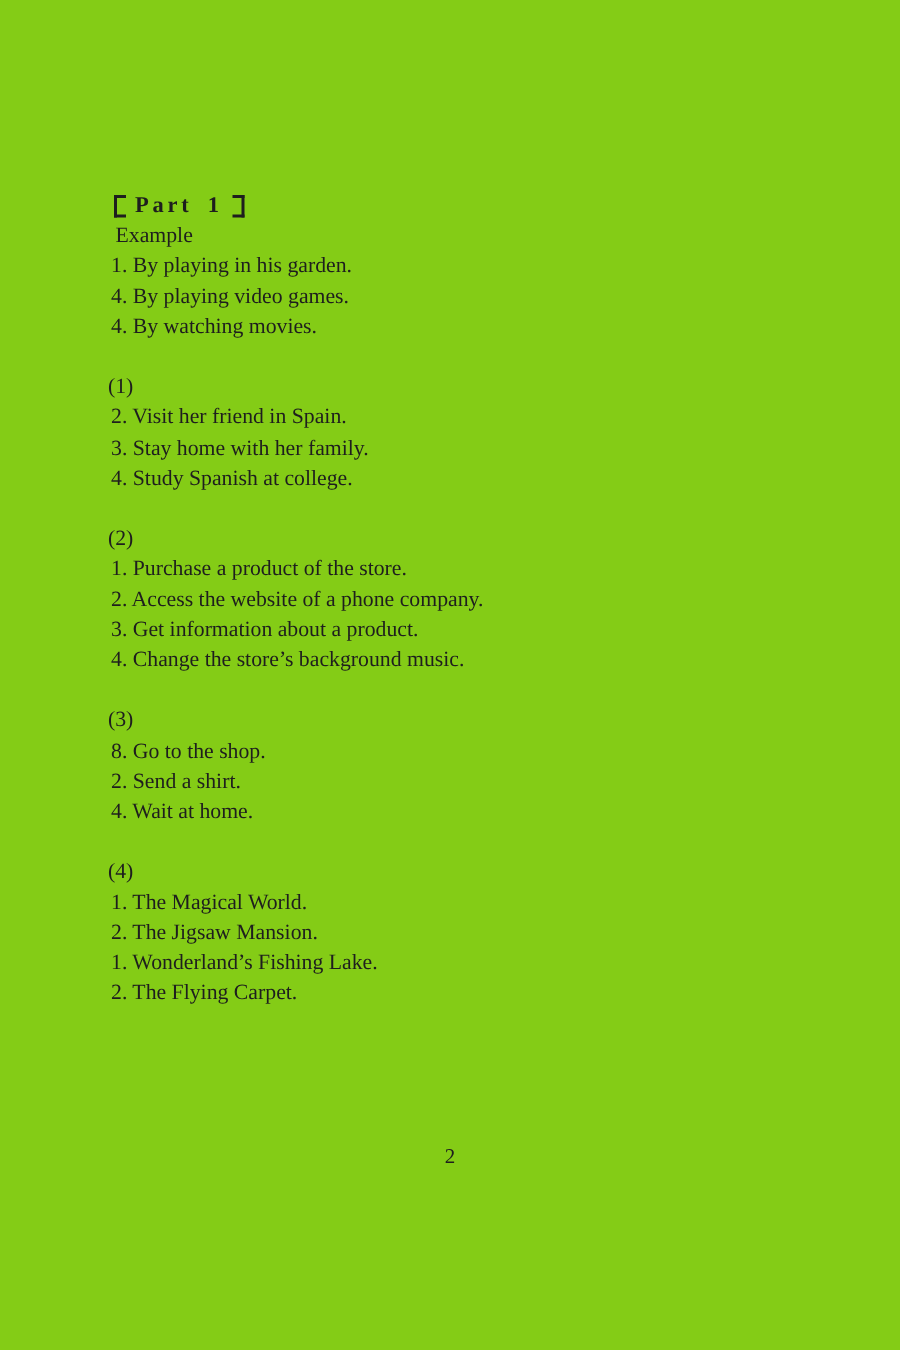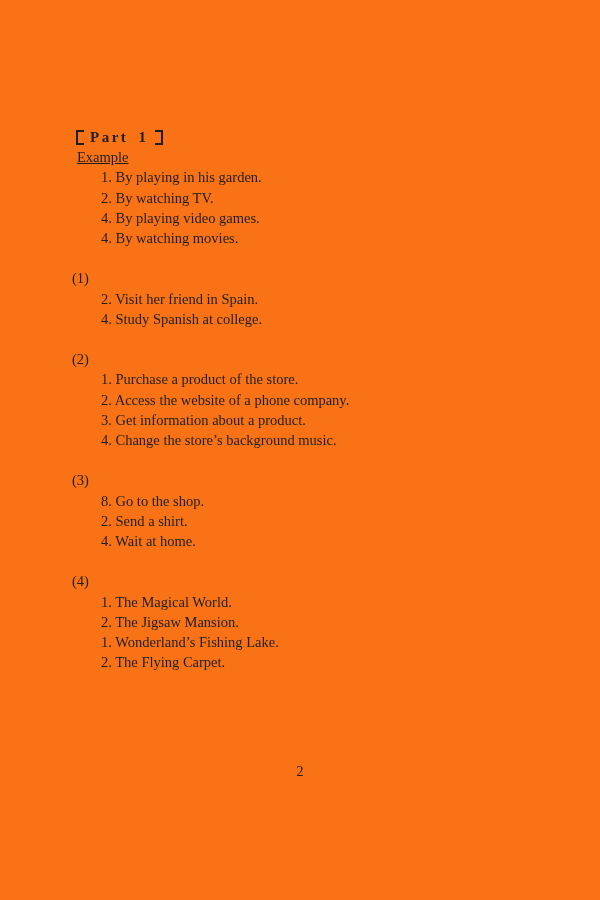--- a/index.html
+++ b/index.html
@@ -1,20 +1,20 @@
 <!DOCTYPE html>
 <html><head>
 <meta charset="utf-8">
 <style>
   html, body { margin: 0; padding: 0; }
   .page {
     position: relative;
     width: 600px;
     height: 900px;
-    background: #f97316;
+    background: #84cc16;
     color: #1e1e1e;
     font-family: "Liberation Serif", "DejaVu Serif", serif;
     font-size: 14.5px;
     line-height: 20.2px;
     overflow: hidden;
   }
   .content {
     position: absolute;
     top: 127px;
     left: 72px;
@@ -35,23 +35,23 @@
   .bracket {
     flex: none;
     box-sizing: border-box;
     width: 8px;
     height: 15px;
     border: 2.2px solid #1e1e1e;
     margin-top: 1px;
   }
   .bracket-left  { border-right: 0; }
   .bracket-right { border-left: 0; }
-  .example-label { margin-left: 5px; text-decoration: underline; }
+  .example-label { margin-left: 5px; }
   .q-label { margin-left: 0; }
-  .options { margin-left: 29px; }
+  .options { margin-left: 2px; }
   .question { margin-top: 20.2px; }
   .page-number {
     position: absolute;
     top: 762px;
     left: 0;
     width: 100%;
     height: 20.2px;
     text-align: center;
     font-size: 14px;
   }
@@ -64,29 +64,29 @@
 
     <div class="part-header">
       <span class="bracket bracket-left"></span>
       <span class="title">Part 1</span>
       <span class="bracket bracket-right"></span>
     </div>
 
     <div class="example-label">Example</div>
     <div class="options">
       <div class="option">1. By playing in his garden.</div>
-      <div class="option">2. By watching TV.</div>
       <div class="option">4. By playing video games.</div>
       <div class="option">4. By watching movies.</div>
     </div>
 
     <div class="question">
       <div class="q-label">(1)</div>
       <div class="options">
         <div class="option">2. Visit her friend in Spain.</div>
+        <div class="option">3. Stay home with her family.</div>
         <div class="option">4. Study Spanish at college.</div>
       </div>
     </div>
 
     <div class="question">
       <div class="q-label">(2)</div>
       <div class="options">
         <div class="option">1. Purchase a product of the store.</div>
         <div class="option">2. Access the website of a phone company.</div>
         <div class="option">3. Get information about a product.</div>

